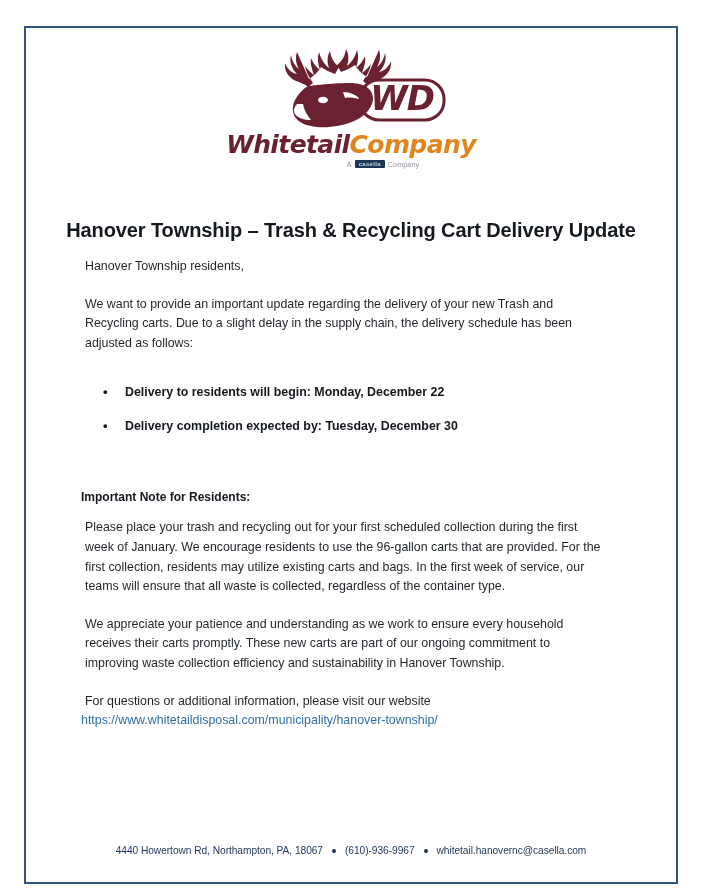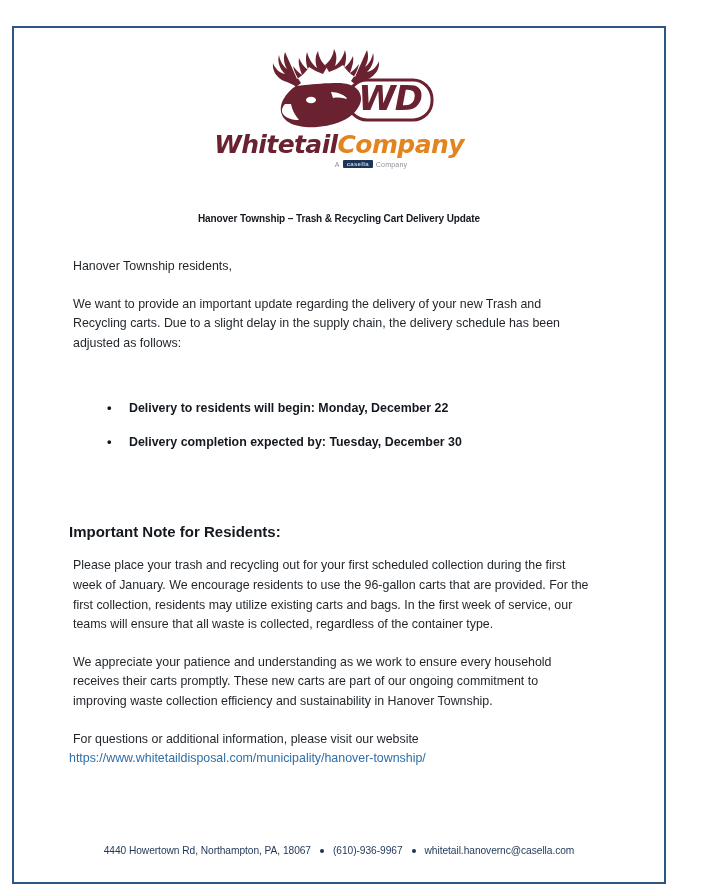--- a/index.html
+++ b/index.html
@@ -18,21 +18,21 @@
     position: relative;
     width: 704px;
     height: 891px;
     background: #ffffff;
     box-sizing: border-box;
   }
 
   
   .doc-border {
     position: absolute;
-    left: 12px;
+    left: 24px;
     top: 26px;
     width: 654px;
     height: 858px;
     border: 2px solid #2f5582;
     box-sizing: border-box;
     background: #ffffff;
   }
 
   .content {
     position: absolute;
@@ -98,21 +98,21 @@
     border-radius: 1px;
   }
 
   
   .doc-title {
     position: absolute;
     left: 0;
     right: 0;
     top: 178px;
     text-align: center;
-    font-size: 10px;
+    font-size: 20px;
     font-weight: bold;
     color: #14181f;
     letter-spacing: -0.1px;
   }
 
   .body-area {
     position: absolute;
     left: 55px;
     top: 229px;
     width: 520px;
@@ -120,21 +120,21 @@
     font-size: 12.4px;
     line-height: 19.6px;
   }
 
   .para { margin: 0 0 0 4px; }
   .gap-18 { height: 18px; }
   .gap-30 { height: 30px; }
   .gap-40 { height: 40px; }
 
   ul.bullets {
-    margin: 16px;
+    margin: 0;
     padding: 0 0 0 44px;
     list-style: none;
   }
   ul.bullets li {
     position: relative;
     font-weight: bold;
     font-size: 12.4px;
     line-height: 19px;
     margin-bottom: 15px;
     color: #14181f;
@@ -144,21 +144,21 @@
     content: "\2022";
     position: absolute;
     left: -22px;
     top: -1px;
     font-size: 13px;
     color: #14181f;
   }
 
   .note-head {
     font-weight: bold;
-    font-size: 15px;
+    font-size: 12px;
     color: #14181f;
     line-height: 18px;
   }
   .note-body {
     line-height: 19.6px;
   }
 
   .link {
     color: #2f6fa8;
     text-decoration: none;

